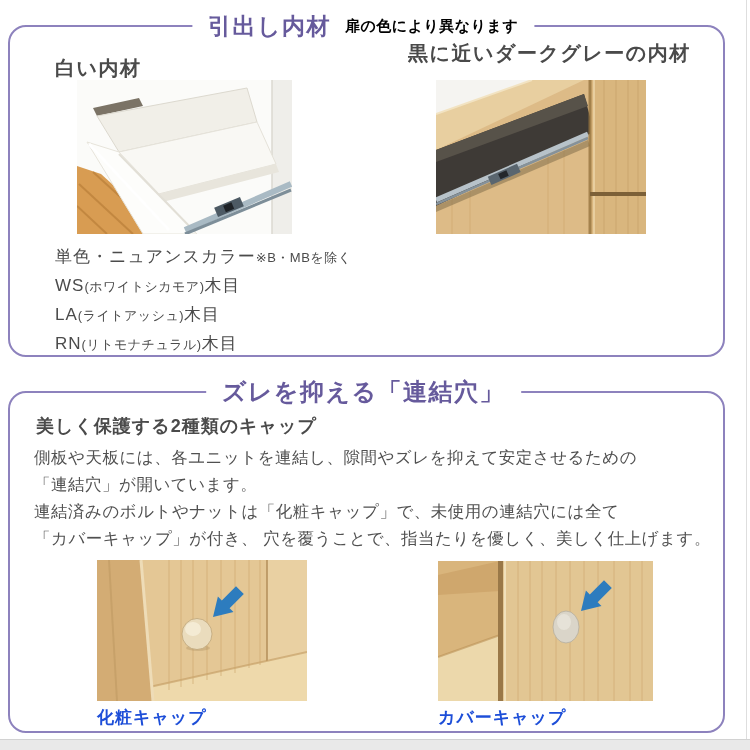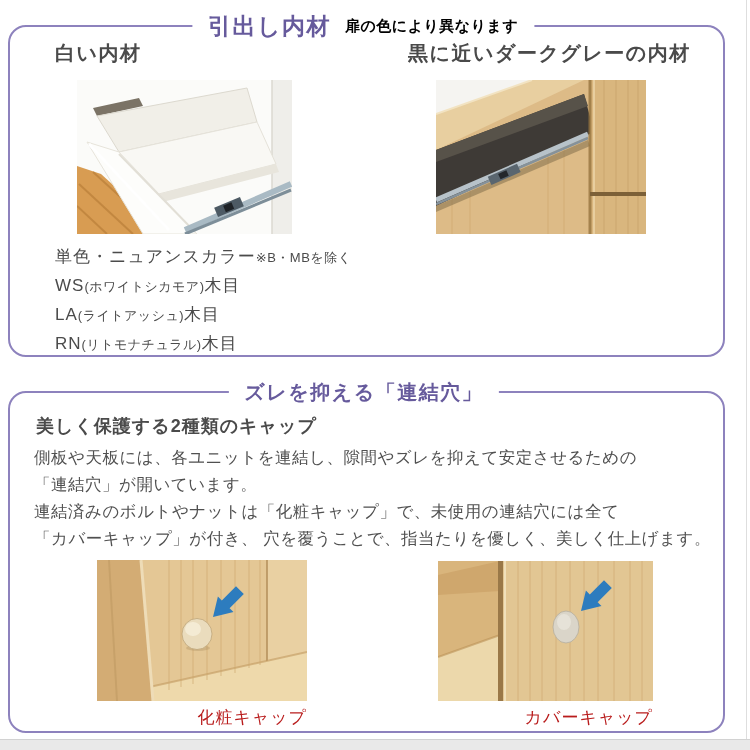--- a/index.html
+++ b/index.html
@@ -8,45 +8,45 @@
 
   
   .panel{position:absolute;left:8px;width:717px;border:2px solid #8d82bd;border-radius:18px;box-sizing:border-box;background:#ffffff;}
   .panel-top{top:25px;height:332px;}
   .panel-bottom{top:391px;height:342px;}
 
   .panel-title{position:absolute;top:-19px;left:50%;transform:translateX(-51%);
                background:#ffffff;padding:0 16px;white-space:nowrap;
                display:flex;align-items:flex-start;gap:14px;line-height:36px;height:36px;}
   .title-main{font-size:23px;font-weight:700;color:#665a9c;letter-spacing:1.5px;}
-  .panel-bottom .title-main{font-size:20px;}
+  .panel-bottom .title-main{font-size:24px;}
   .title-sub{font-size:15px;font-weight:700;color:#000000;letter-spacing:0.5px;}
 
   
   .col-heading{position:absolute;font-size:20px;font-weight:700;color:#4a4a4a;letter-spacing:1.5px;margin:0;}
-  .heading-left{left:45px;top:13px;}
+  .heading-left{left:45px;top:28px;}
   .heading-right{left:398px;top:13px;}
   .photo{position:absolute;overflow:hidden;}
   .photo svg{display:block;}
   .photo-white-drawer{left:67px;top:53px;width:215px;height:154px;}
   .photo-dark-drawer{left:426px;top:53px;width:210px;height:154px;}
   .notes{position:absolute;top:216px;}
   .notes-left{left:45px;}
   .notes-right{left:398px;}
   .note-line{line-height:28px;white-space:nowrap;color:#4b4b4b;}
   .seg-lg{font-size:17px;letter-spacing:1px;text-align:center;}
   .seg-sm{font-size:13px;letter-spacing:0.5px;}
 
   
   .subheading{position:absolute;left:26px;top:21px;margin:0;font-size:18px;font-weight:700;color:#4a4a4a;letter-spacing:1px;}
   .body-text{position:absolute;left:24px;top:51px;}
   .body-line{font-size:16.5px;line-height:27px;color:#505050;letter-spacing:0.5px;white-space:nowrap;}
   .photo-cap-left{left:87px;top:167px;width:210px;height:141px;}
   .photo-cap-right{left:428px;top:168px;width:215px;height:140px;}
-  .cap-caption{position:absolute;top:313px;font-size:17px;font-weight:400;color:#b91c1c;letter-spacing:1px;text-align:right;}
+  .cap-caption{position:absolute;top:313px;font-size:17px;font-weight:700;color:#1d4ed8;letter-spacing:1px;text-align:left;}
   .caption-left{left:87px;width:210px;}
   .caption-right{left:428px;width:215px;}
 
   
   .bottom-strip{position:absolute;left:0;top:739px;width:750px;height:11px;background:#e9e9e9;border-top:1px solid #d2d2d2;box-sizing:border-box;}
   .right-edge{position:absolute;left:746px;top:0;width:1px;height:739px;background:#dedede;}
 </style>
 </head>
 <body>
 

